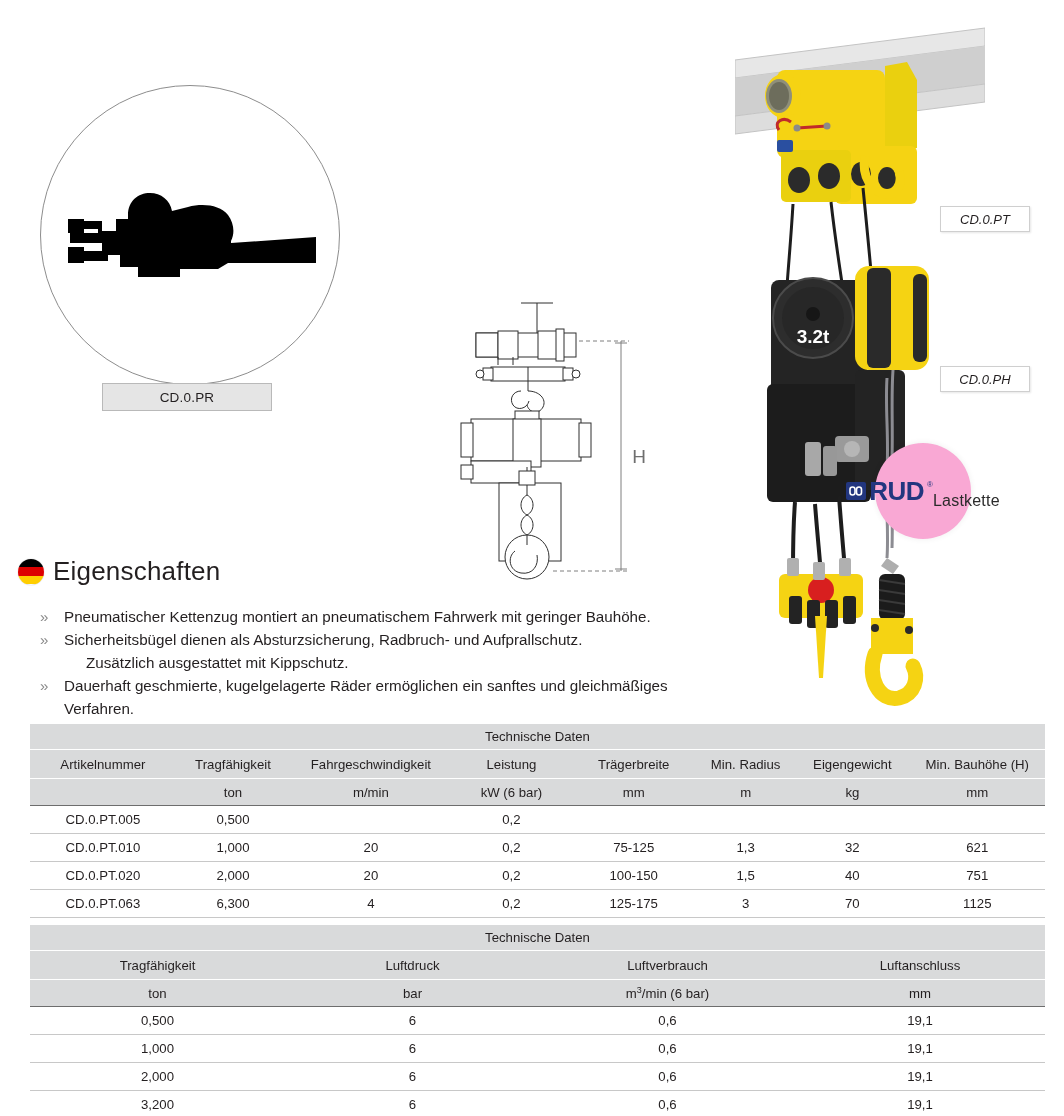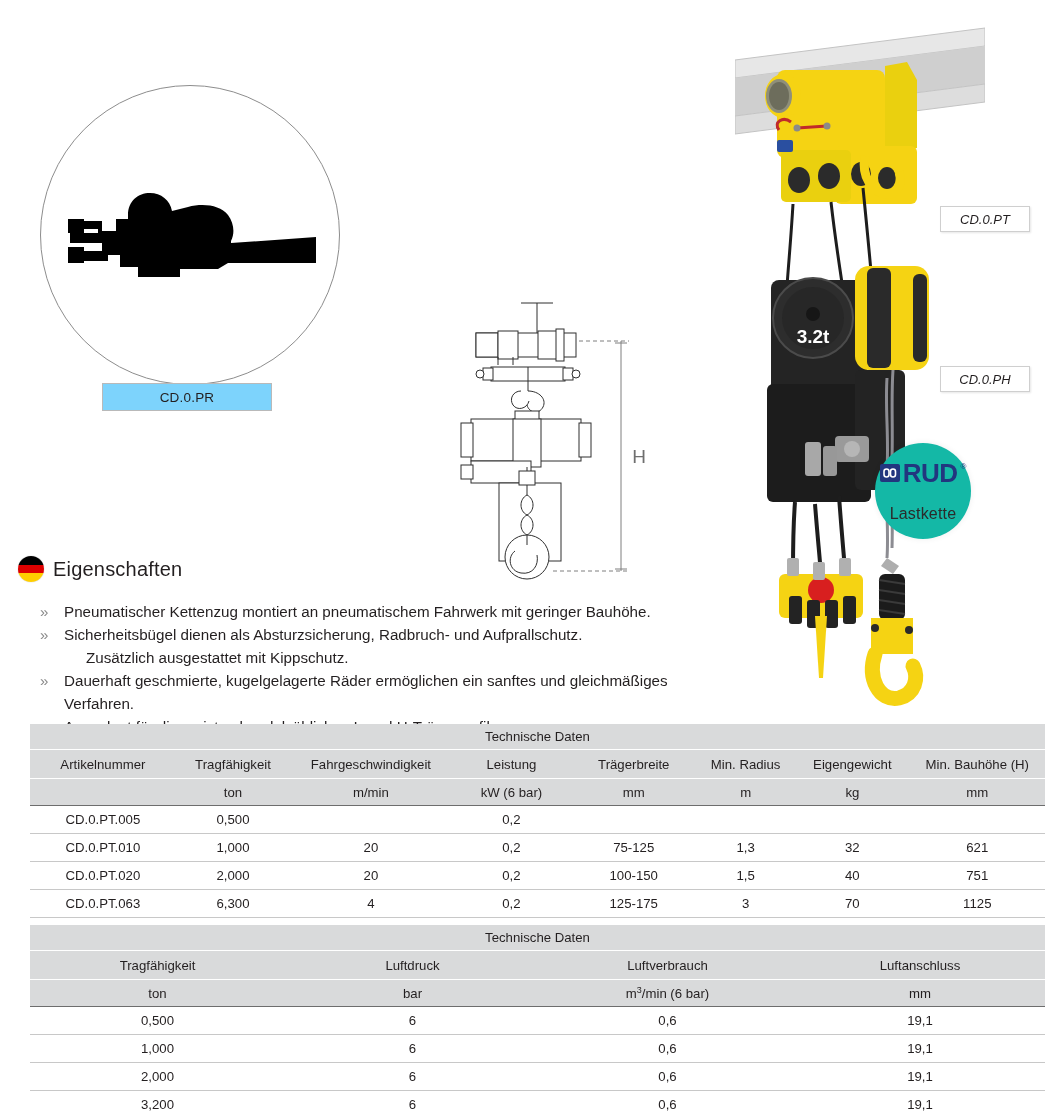--- a/index.html
+++ b/index.html
@@ -6,54 +6,54 @@
   body{
     width:1064px;height:1116px;position:relative;background:#ffffff;
     font-family:"Liberation Sans", sans-serif;color:#231f20;overflow:hidden;
   }
   
   #pr-figure{position:absolute;left:40px;top:85px;width:300px;height:300px;}
   #pr-circle{position:absolute;inset:0;border:1px solid #8d8d8d;border-radius:50%;background:#fff;}
   #pr-silhouette{position:absolute;left:28px;top:100px;width:250px;height:110px;}
   #pr-label{
     position:absolute;left:62px;top:298px;width:168px;height:26px;
-    border:1px solid #b9b9b9;background:#7dd3fc;display:flex;align-items:center;justify-content:center;
+    border:1px solid #b9b9b9;background:#e5e5e5;display:flex;align-items:center;justify-content:center;
     font-size:13.5px;color:#231f20;letter-spacing:.2px;
   }
   
   #line-drawing{position:absolute;left:443px;top:295px;width:215px;height:285px;}
   
   #photo{position:absolute;left:735px;top:18px;width:250px;height:690px;}
   .photo-label{
     position:absolute;width:88px;height:24px;border:1px solid #cfcfcf;background:#fff;
     display:flex;align-items:center;justify-content:center;font-size:13px;color:#231f20;
     box-shadow:1px 1px 2px rgba(0,0,0,.10);
     font-style:italic;
   }
   #label-pt{left:940px;top:206px;}
   #label-ph{left:940px;top:366px;}
   
   #rud-badge{
     position:absolute;left:875px;top:443px;width:96px;height:96px;border-radius:50%;
-    background:#14b8a6;display:flex;flex-direction:column;align-items:center;justify-content:center;
+    background:#f9a8d4;display:flex;flex-direction:row;align-items:center;justify-content:center;
     box-shadow:0 0 6px rgba(0,0,0,.07);
   }
   #rud-top{display:flex;align-items:center;gap:3px;}
   #rud-mark{width:20px;height:18px;background:#22367f;border-radius:2px;position:relative;
             display:flex;align-items:center;justify-content:center;}
   #rud-wordmark{font-size:26px;font-weight:bold;color:#22367f;letter-spacing:-.5px;line-height:1;}
   #rud-reg{font-size:8px;color:#22367f;align-self:flex-start;margin-top:2px;}
   #rud-sub{font-size:16px;color:#2b2b2b;margin-top:19px;letter-spacing:.2px;}
   
   #features{position:absolute;left:18px;top:556px;width:700px;}
   #feat-head{display:flex;align-items:center;gap:9px;}
   #flag{width:26px;height:26px;border-radius:50%;overflow:hidden;flex:none;
         box-shadow:0 0 1px rgba(0,0,0,.4);}
   #flag div{height:33.34%;}
-  #feat-title{font-size:20px;color:#231f20;letter-spacing:.2px;}
+  #feat-title{font-size:26px;color:#231f20;letter-spacing:.2px;}
   #feat-list{margin-top:18px;}
   .feat-row{display:flex;font-size:15.2px;line-height:23px;color:#231f20;}
   .feat-mark{width:24px;flex:none;color:#8a8a8a;padding-left:22px;box-sizing:content-box;}
   .feat-text{flex:1;}
   .feat-cont{padding-left:68px;font-size:15.2px;line-height:23px;}
   
   .tbl{position:absolute;left:30px;width:1015px;border-collapse:collapse;
        font-size:13.2px;color:#231f20;}
   #table1{top:724px;}
   #table2{top:925px;}

